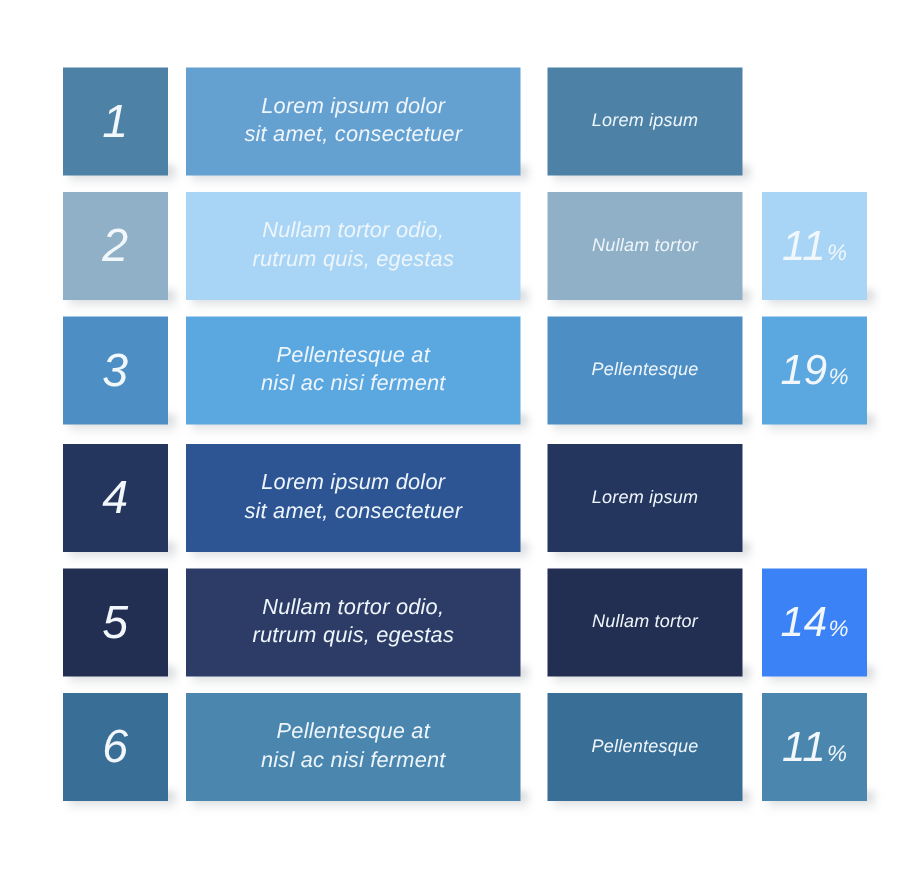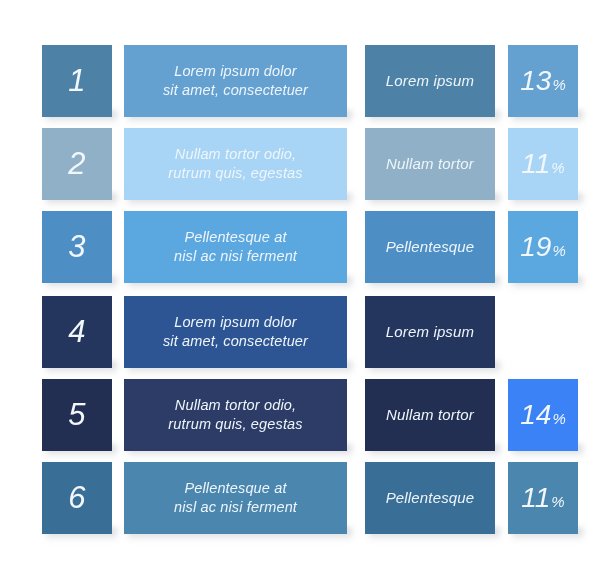--- a/index.html
+++ b/index.html
@@ -84,21 +84,21 @@
     color: #f2f7fb;
   }
 
   .col-desc .cell-inner {
     font-size: 14.5px;
     color: #eef5fb;
     letter-spacing: 0.15px;
   }
 
   .col-label .cell-inner {
-    font-size: 15px;
+    font-size: 12px;
     color: #eef5fb;
     letter-spacing: 0.15px;
   }
 
   .col-pct .cell-inner {
     font-size: 28px;
     font-weight: 300;
     color: #f2f7fb;
     letter-spacing: 0px;
     white-space: nowrap;
@@ -123,23 +123,20 @@
       </div>
       <div class="cell col-desc" style="background: rgb(100, 160, 208);">
         <div class="cell-inner">
           <span class="line">Lorem ipsum dolor</span>
           <span class="line">sit amet, consectetuer</span>
         </div>
       </div>
       <div class="cell col-label" style="background: rgb(77, 130, 166);">
         <div class="cell-inner">Lorem ipsum</div>
       </div>
-      <div class="cell col-pct" style="background: rgb(100, 160, 208);">
-        <div class="cell-inner"><span>13</span><span class="pct-sign">%</span></div>
-      </div>
     </div>
     <div class="row" style="top: 128px;">
       <div class="cell col-num" style="background: rgb(143, 176, 199);">
         <div class="cell-inner">2</div>
       </div>
       <div class="cell col-desc" style="background: rgb(168, 213, 245);">
         <div class="cell-inner">
           <span class="line">Nullam tortor odio,</span>
           <span class="line">rutrum quis, egestas</span>
         </div>

